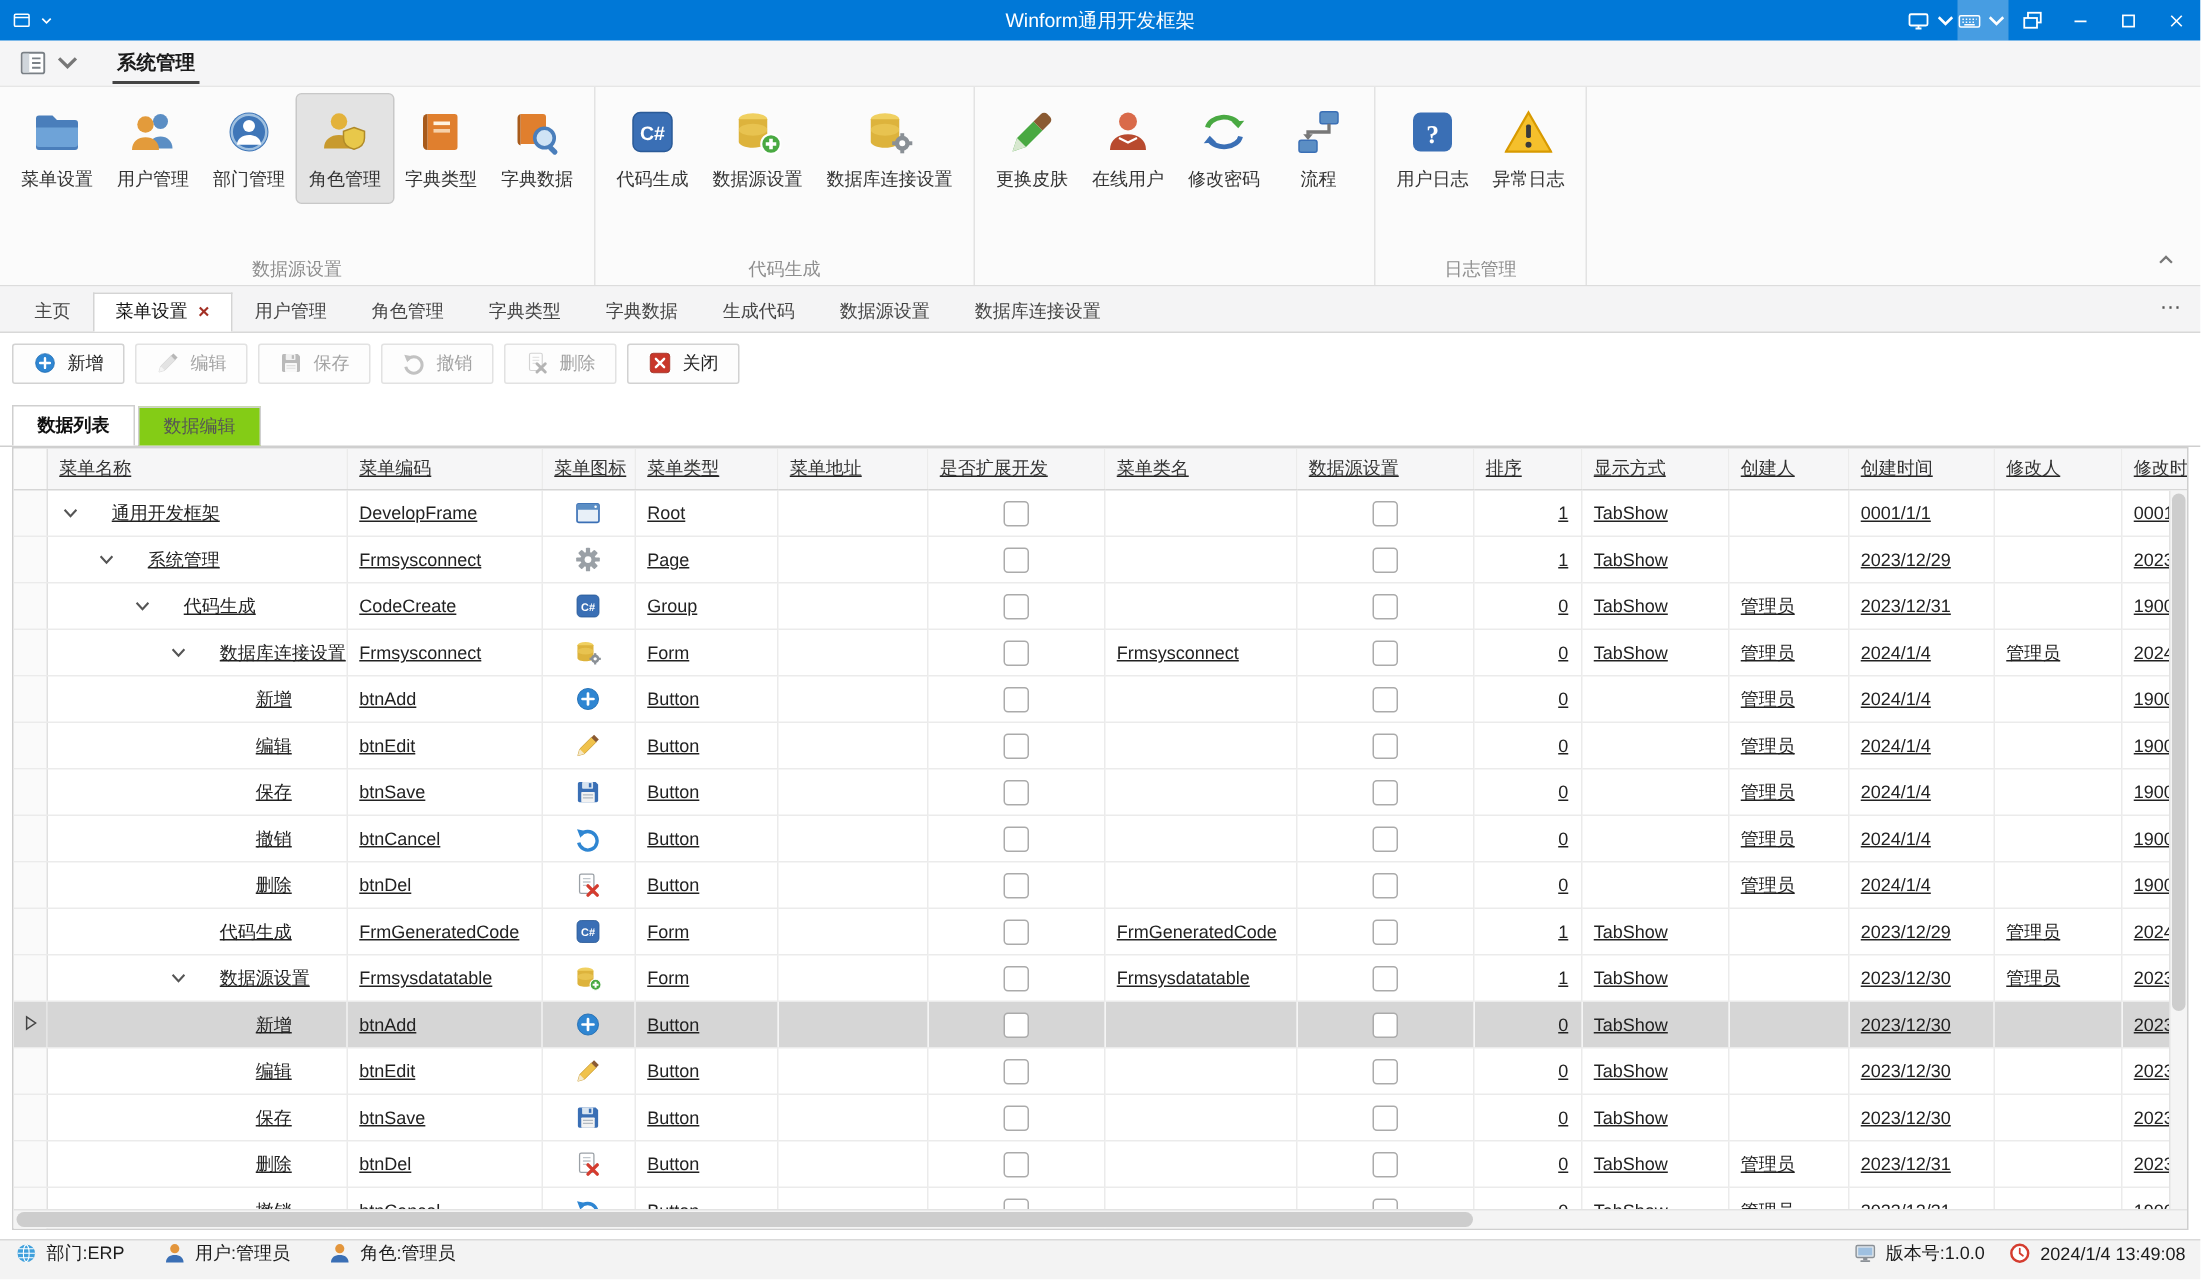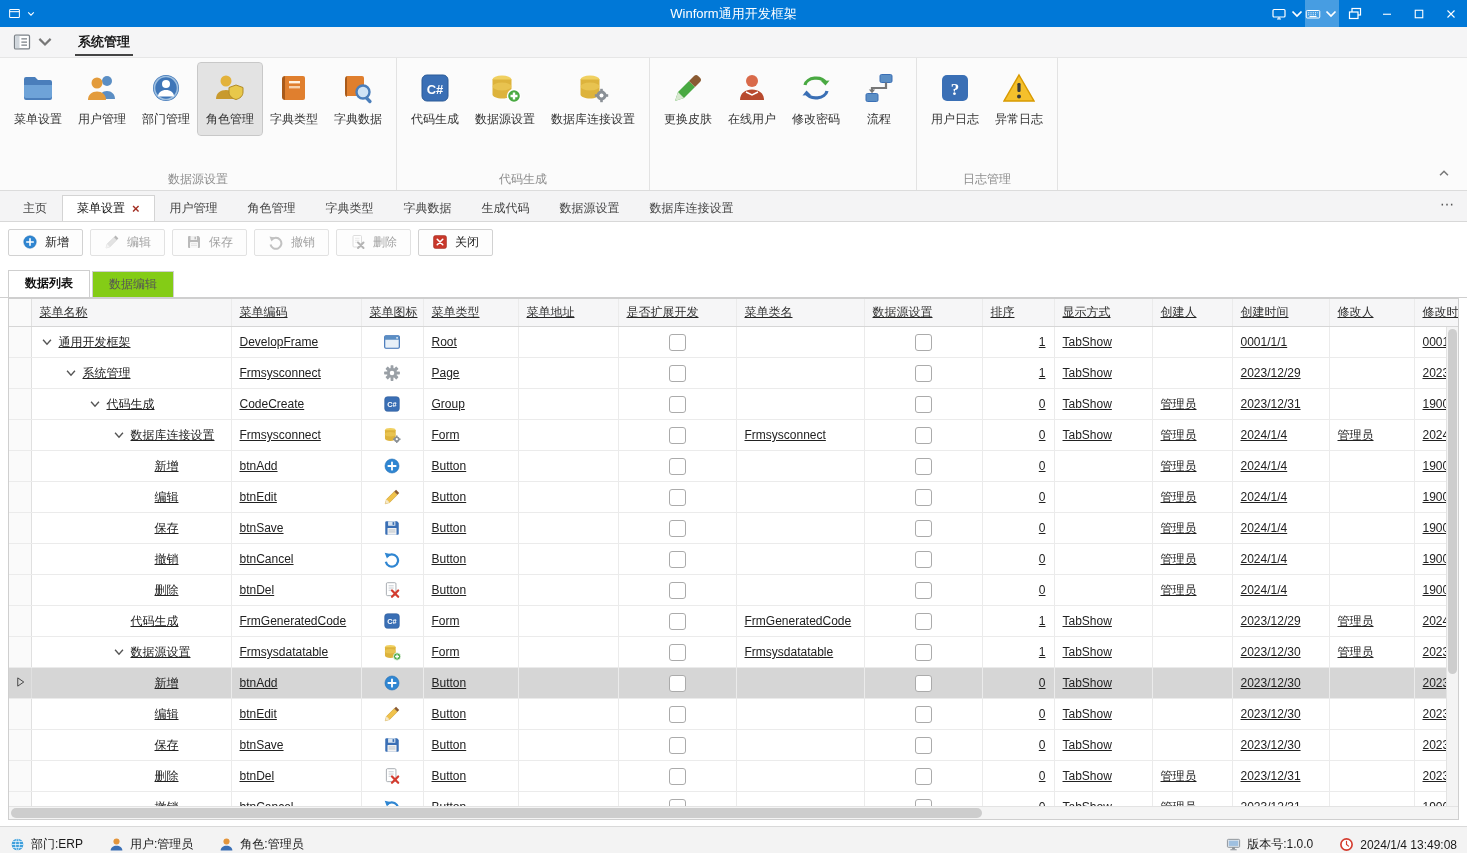--- a/index.html
+++ b/index.html
@@ -33,21 +33,21 @@
   .rb-item{display:flex;flex-direction:column;align-items:center;gap:7px;padding:9px 8px 7px;border-radius:3px;min-width:46px;cursor:default;}
   .rb-item.selected{background:#e3e3e3;outline:1px solid #c8c8c8;}
   .rb-ico{width:32px;height:32px;}
   .rb-label{font-size:12px;color:#333;white-space:nowrap;}
   .rb-caption{height:22px;line-height:22px;text-align:center;color:#8d8d8d;}
   .rb-spacer{flex:1;border-right:none;position:relative;}
   .rb-collapse{position:absolute;right:16px;bottom:10px;width:14px;height:14px;color:#777;cursor:default;}
 
   
   .doc-tabs{height:30px;background:#f4f4f5;border-bottom:1px solid #d8d8d8;display:flex;align-items:flex-end;padding:0 8px;flex:0 0 auto;position:relative;}
-  .doc-tab{height:25px;line-height:25px;padding:0 14px;color:#444;display:flex;align-items:center;gap:7px;border:1px solid transparent;border-bottom:none;cursor:default;white-space:nowrap;}
+  .doc-tab{height:25px;line-height:25px;padding:0 14px;color:#444;display:flex;align-items:center;gap:7px;border:1px solid transparent;border-bottom:none;cursor:default;white-space:nowrap;font-family:Liberation Mono, monospace;}
   .doc-tab.active{background:#fff;border-color:#d4d4d4;color:#111;}
   .doc-close{color:#a33024;font-weight:bold;font-size:13px;line-height:1;}
   .doc-more{position:absolute;right:12px;top:5px;color:#555;font-size:14px;letter-spacing:1px;cursor:default;}
 
   
   .toolbar{height:34px;display:flex;align-items:center;gap:7px;padding:3px 8px 3px;flex:0 0 auto;background:#fff;}
   .tbtn{display:flex;align-items:center;gap:7px;height:25px;padding:0 13px;border:1px solid #d2d2d2;background:#fdfdfd;border-radius:2px;cursor:default;}
   .tbtn .ic{width:16px;height:16px;}
   .tbtn.disabled{color:#a3a3a3;border-color:#e2e2e2;}
   .tbtn.disabled .ic{filter:grayscale(1) opacity(.45);}
@@ -57,39 +57,39 @@
   .view-tab{height:25px;line-height:25px;padding:0 16px;background:#84cc16;border:1px solid #cfcfcf;border-bottom:none;color:#555;margin-right:2px;cursor:default;}
   .view-tab.active{background:#fff;color:#111;font-weight:bold;height:26px;}
 
   
   .grid-wrap{flex:1;margin:0 8px 6px;border:1px solid #cfcfcf;position:relative;overflow:hidden;background:#fff;text-decoration:underline;}
   table{border-collapse:collapse;table-layout:fixed;width:1459px;}
   th,td{border-right:1px solid #ebebeb;border-bottom:1px solid #ebebeb;padding:0 8px;height:30px;overflow:hidden;white-space:nowrap;text-align:left;font-weight:normal;}
   thead th{background:#f6f6f7;border-bottom:1px solid #d6d6d6;color:#333;height:27px;}
   td.gutter,th.gutter{background:#fafafa;border-right:1px solid #e0e0e0;padding:0 2px;text-align:center;}
   tr.selected td{background:#d6d6d6;}
-  .tree-cell{display:flex;align-items:center;gap:5px;height:100%;}
+  .tree-cell{display:flex;align-items:center;gap:21px;height:100%;}
   .caret{width:14px;height:14px;flex:0 0 14px;color:#555;cursor:default;}
   .caret.blank{visibility:hidden;}
   td.icon-cell{text-align:center;}
   td.icon-cell .ic{width:18px;height:18px;vertical-align:middle;}
   td.num{text-align:right;}
   td.center{text-align:center;}
   .cb{width:15px;height:15px;border:1px solid #ababab;border-radius:3px;background:#fff;display:inline-block;vertical-align:middle;}
   .row-ind{width:12px;height:12px;display:inline-block;}
   .vscroll{position:absolute;top:28px;right:0;bottom:13px;width:11px;background:#f4f4f4;border-left:1px solid #e3e3e3;}
   .vthumb{position:absolute;top:2px;left:1px;right:1px;height:72%;background:#cdcdcd;border-radius:5px;}
   .hscroll{position:absolute;left:0;right:0;bottom:0;height:12px;background:#f4f4f4;border-top:1px solid #e3e3e3;}
   .hthumb{position:absolute;left:2px;top:1px;bottom:1px;width:67%;background:#cdcdcd;border-radius:5px;}
 
   
-  .statusbar{height:26px;background:#f3f3f3;border-top:1px solid #d9d9d9;display:flex;align-items:flex-end;padding:0 10px;gap:26px;flex:0 0 auto;}
+  .statusbar{height:26px;background:#f3f3f3;border-top:1px solid #d9d9d9;display:flex;align-items:flex-start;padding:0 10px;gap:26px;flex:0 0 auto;}
   .sb-item{display:flex;align-items:center;gap:6px;color:#1a1a1a;}
   .sb-item .ic{width:15px;height:15px;}
-  .sb-right{margin-left:auto;display:flex;gap:26px;}
+  .sb-right{margin-left:auto;display:flex;gap:16px;}
 </style>
 </head>
 <body>
 
 <div class="app">
 
   <div class="titlebar">
     <div class="tb-left">
       <span class="ic tb-small">
           <svg viewBox="0 0 32 32">

